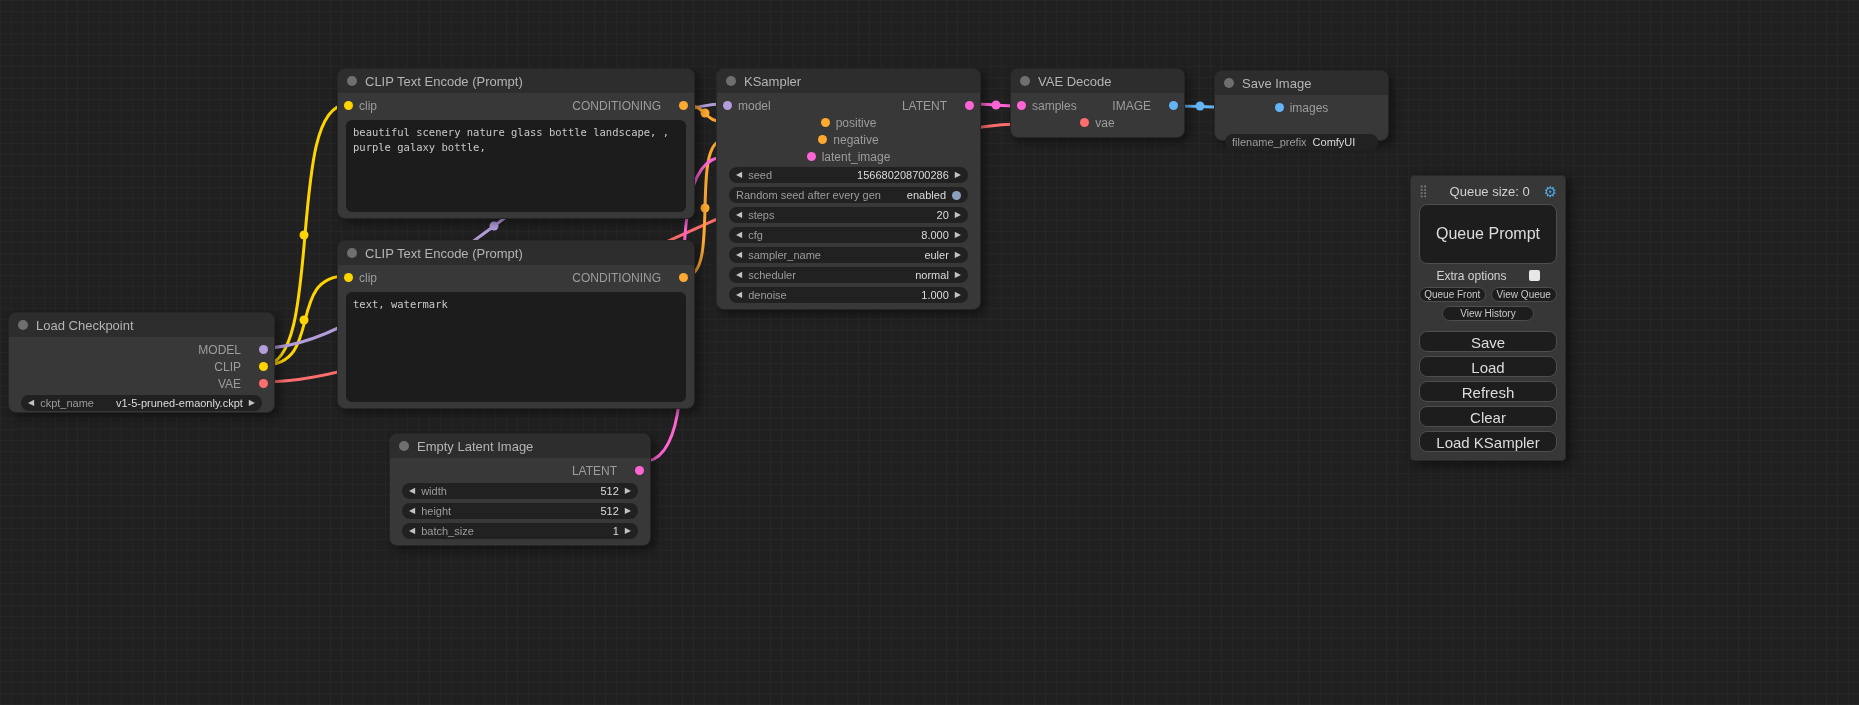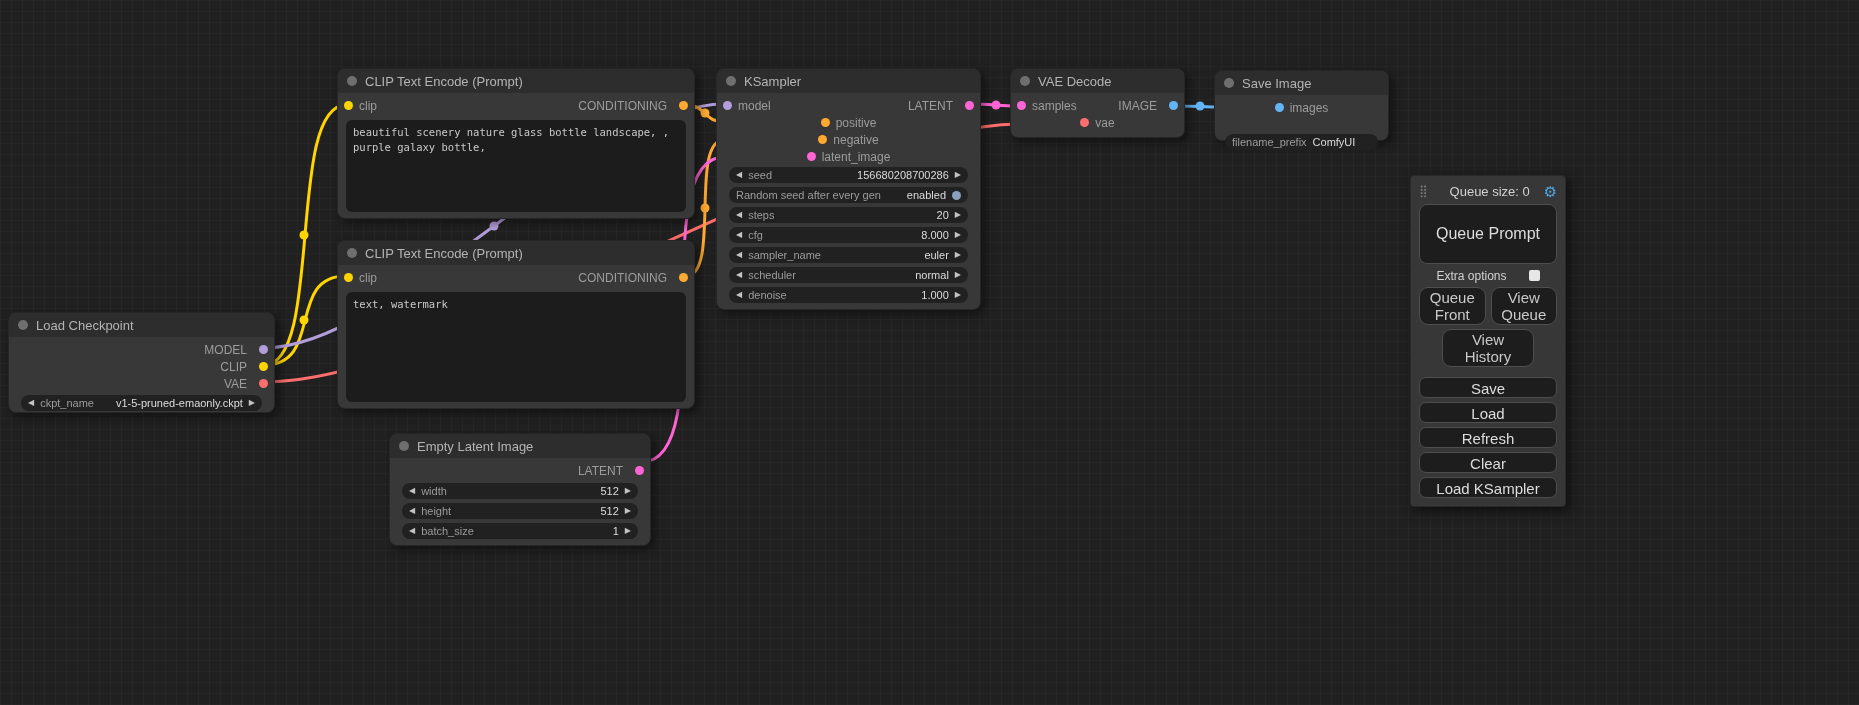--- a/index.html
+++ b/index.html
@@ -19,21 +19,21 @@
   .f-cond{fill:#FFA931}.f-latent{fill:#FF64D5}.f-image{fill:#64B5F6}
 
   .node { position:absolute; z-index:2; background:#383838; border:1px solid #262626;
           border-radius:8px; box-shadow:4px 4px 10px rgba(0,0,0,0.45); color:#aaa; }
   .node-title { height:24px; display:flex; align-items:center; gap:8px; padding:0 9px;
                 background:#2d2d2d; border-radius:7px 7px 0 0; color:#b4b4b4; font-size:13px; }
   .collapse-dot { width:10px; height:10px; border-radius:50%; background:#6f6f6f; flex:0 0 auto; }
   .slots { padding-top:4px; }
   .slot-row { height:17px; display:flex; align-items:center; padding:0 6px;justify-content:center; }
   .slot-in { display:flex; align-items:center; gap:6px; font-size:12px; color:#9c9c9c; }
-  .slot-out { display:flex; align-items:center; gap:12px; font-size:12px; color:#9c9c9c; margin-left:auto; }
+  .slot-out { display:flex; align-items:center; gap:18px; font-size:12px; color:#9c9c9c; margin-left:auto; }
   .slot-dot { width:9px; height:9px; border-radius:50%; flex:0 0 auto; }
   .c-model{background:#B39DDB}.c-clip{background:#FFD500}.c-vae{background:#FF6E6E}
   .c-cond{background:#FFA931}.c-latent{background:#FF64D5}.c-image{background:#64B5F6}
 
   .widgets { display:flex; flex-direction:column; gap:4px; }
   .widget { height:16px; background:#212121; border-radius:8px; display:flex; align-items:center;
             gap:6px; padding:0 7px; margin:0 12px; font-size:11px; color:#9c9c9c; }
   .widget .wvalue { margin-left:auto; color:#dcdcdc; }
   .warrow { color:#c3c3c3; font-size:8px; line-height:1; }
   .toggle-dot { width:9px; height:9px; border-radius:50%; background:#8aa0bd; flex:0 0 auto; }
@@ -44,22 +44,22 @@
   .menu { position:absolute; z-index:3; left:1410px; top:175px; width:156px; background:#373737;
           border:1px solid #2a2a2a; border-radius:4px; box-shadow:4px 4px 12px rgba(0,0,0,0.55);
           padding:6px 8px 8px; display:flex; flex-direction:column; gap:4px; color:#ddd; }
   .menu-header { display:flex; align-items:center; height:18px; font-size:13px; color:#d2d2d2; }
   .drag-handle { color:#7a7a7a; font-size:12px; margin-right:8px; cursor:move; }
   .menu-header .qsize { flex:1; text-align:center; }
   .gear { color:#4da6e0; font-size:15px; line-height:1; }
   .btn { background:#1d1d1d; border:1px solid #4e4e4e; border-radius:8px; color:#ddd;
          text-align:center; font-family:inherit; display:block; width:100%; }
   .btn-queue { font-size:16px; padding:20px 0; }
-  .btn-action { font-size:15px; padding:2px 0; height:21px;border-radius:7px; }
-  .btn-small { font-size:15px; padding:1px 4px; border-radius:9px; color:#c9c9c9; }
+  .btn-action { font-size:15px; padding:2px 0; height:21px; }
+  .btn-small { font-size:10px; padding:1px 4px; border-radius:9px; color:#c9c9c9; }
   .extra-row { display:flex; align-items:center; justify-content:center; gap:22px;
                font-size:12px; height:15px; color:#d2d2d2; }
   .checkbox { width:11px; height:11px; background:#e7e7e7; border-radius:2px; }
   .small-row { display:flex; gap:5px; }
   .small-row .btn-small { flex:1; }
   .history-row { display:flex; justify-content:center; }
   .history-row .btn-small { width:92px; }
   .mt6 { margin-top:6px; }
 </style>
 </head>

